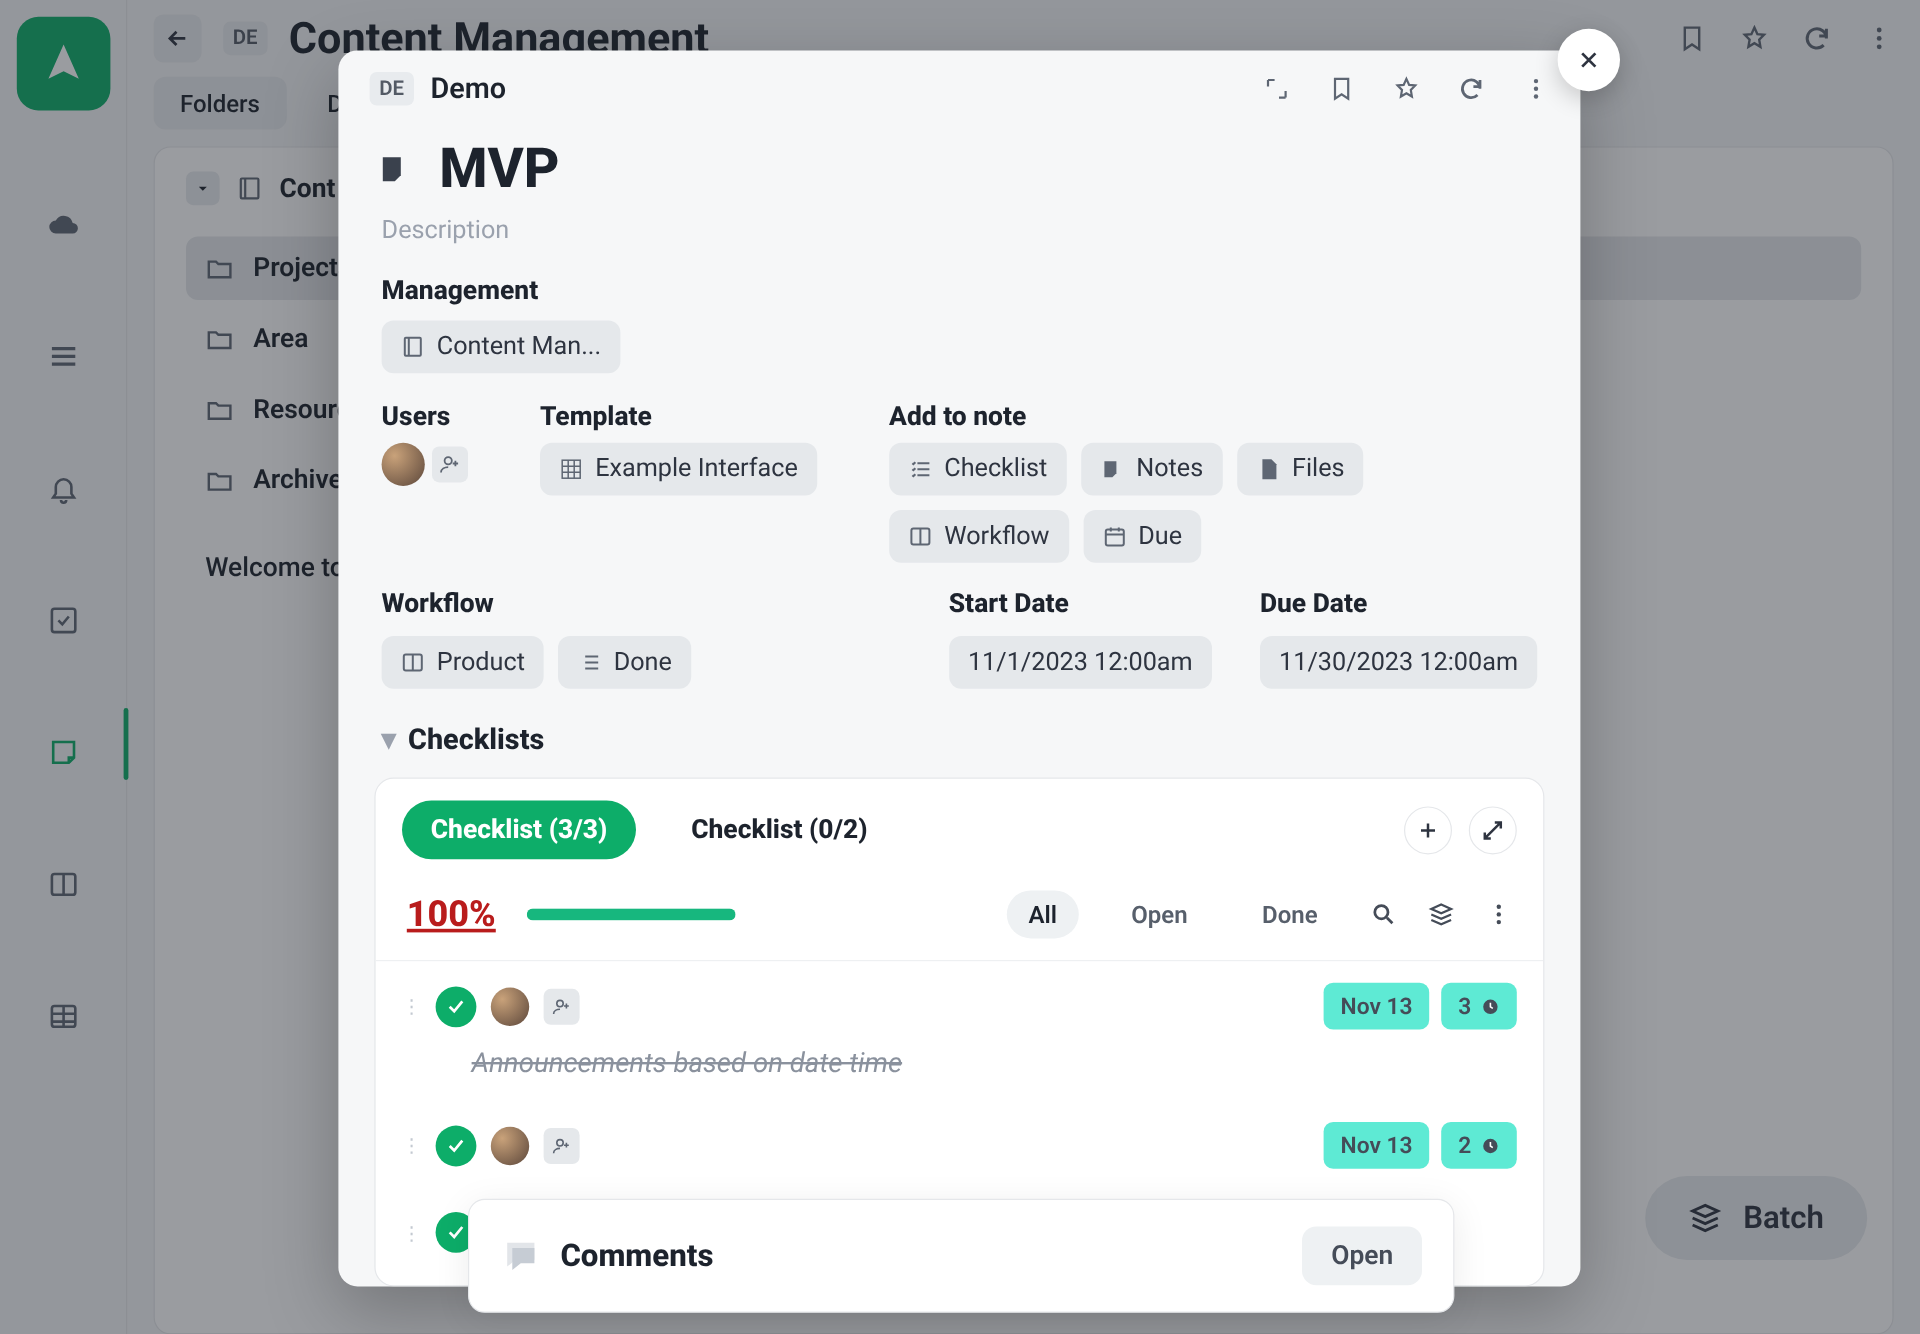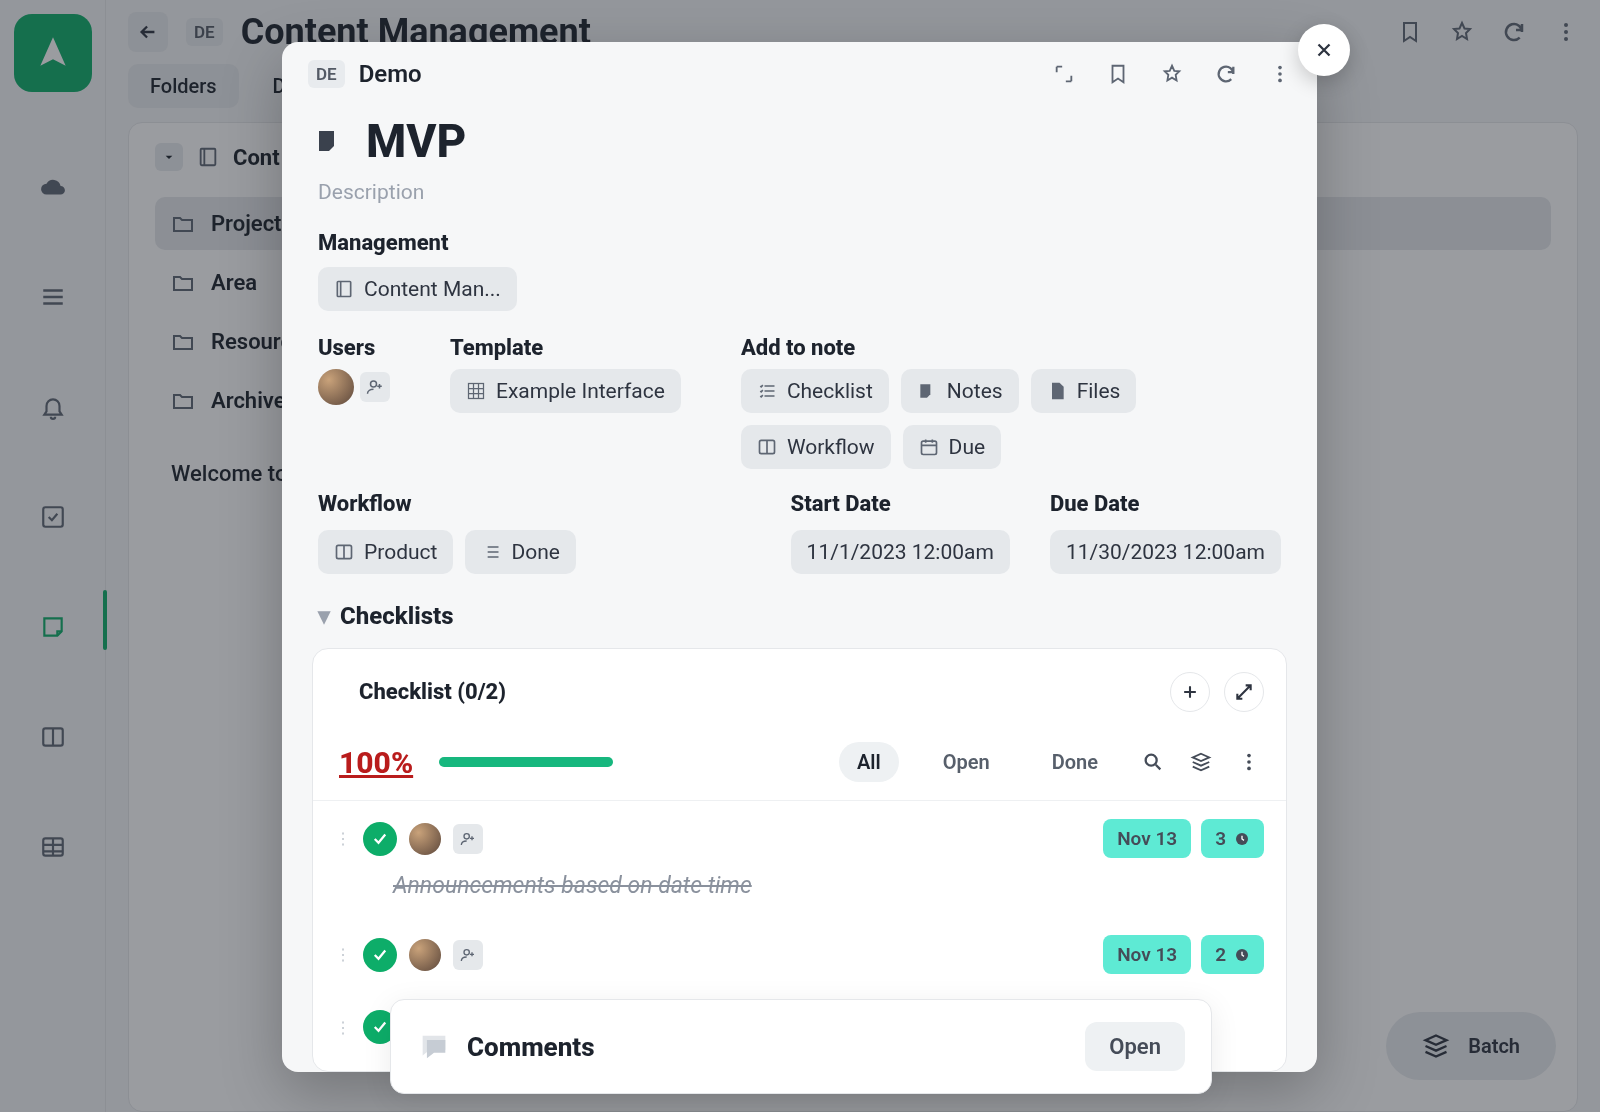--- a/index.html
+++ b/index.html
@@ -22,21 +22,21 @@
   .tabs { display:flex; gap:12px; padding:0 22px 14px 22px;}
   .tab { background:#e8ebee; border-radius:10px; padding:10px 22px; font-size:20px; color:#1d232d; font-weight:500;}
   .tab.plain { background:transparent;}
   .content-card { margin:0 22px; background:#fff; border:1px solid #e5e7ea; border-radius:14px; padding:20px 26px; flex:1; }
   .crumb-row { display:flex; align-items:center; gap:14px; font-size:22px; font-weight:700; color:#1d232d;}
   .crumb-row .chev { width:28px;height:28px;background:#e8ebee;border-radius:6px;display:flex;align-items:center;justify-content:center;}
   .nav-list { margin-top:26px; display:flex; flex-direction:column; gap:6px;}
   .nav-item { display:flex; align-items:center; gap:16px; padding:14px 16px; border-radius:10px; font-size:22px; color:#1d232d; font-weight:600;}
   .nav-item.sel { background:#e5e8eb;}
   .welcome { margin-top:34px; font-size:22px; color:#1d232d; font-weight:500; padding-left:16px;}
-  .batch { position:absolute; right:44px; bottom:32px; background:#e8ebee; border-radius:999px; padding:20px 36px; display:flex; align-items:center; gap:18px; font-size:20px; font-weight:600; color:#2e3440;}
+  .batch { position:absolute; right:44px; bottom:62px; background:#e8ebee; border-radius:999px; padding:20px 36px; display:flex; align-items:center; gap:18px; font-size:26px; font-weight:600; color:#2e3440;}
 
   
   .mask { position:absolute; inset:0; background:rgba(30,35,44,.45);}
   
   .modal { position:absolute; left:282px; top:42px; width:1035px; height:1030px; background:#f6f7f8; border-radius:16px; box-shadow:0 20px 60px rgba(0,0,0,.25); overflow:hidden; display:flex; flex-direction:column;}
   .modal-top { display:flex; align-items:center; gap:14px; padding:18px 26px; }
   .modal-top .spacer{flex:1;}
   .modal-top .icn{ color:#5e6673; display:flex;}
   .modal-title-row { display:flex; align-items:center; gap:22px; padding: 8px 32px 6px 32px;}
   .modal-title-row h2 { font-size:46px; font-weight:800; color:#1d232d;}
@@ -381,20 +381,21 @@
       </div>
     </div>
 
     <div class="section-toggle">
       <span class="tri">▾</span>
       <span>Checklists</span>
     </div>
 
     <div class="checklist-card">
       <div class="cl-tabs">
+        <div class="cl-tab active">Checklist (3/3)</div>
         <div class="cl-tab inactive">Checklist (0/2)</div>
         <div class="cl-actions">
           <div class="roundbtn">
               <svg width="20" height="20" viewBox="0 0 24 24" fill="none" stroke="currentColor" stroke-width="2.5">
                 <path d="M12 5v14M5 12h14"></path>
               </svg>
             </div>
           <div class="roundbtn">
               <svg width="20" height="20" viewBox="0 0 24 24" fill="none" stroke="currentColor" stroke-width="2.5">
                 <path d="M4 20L20 4M14 4h6v6M10 20H4v-6"></path>

